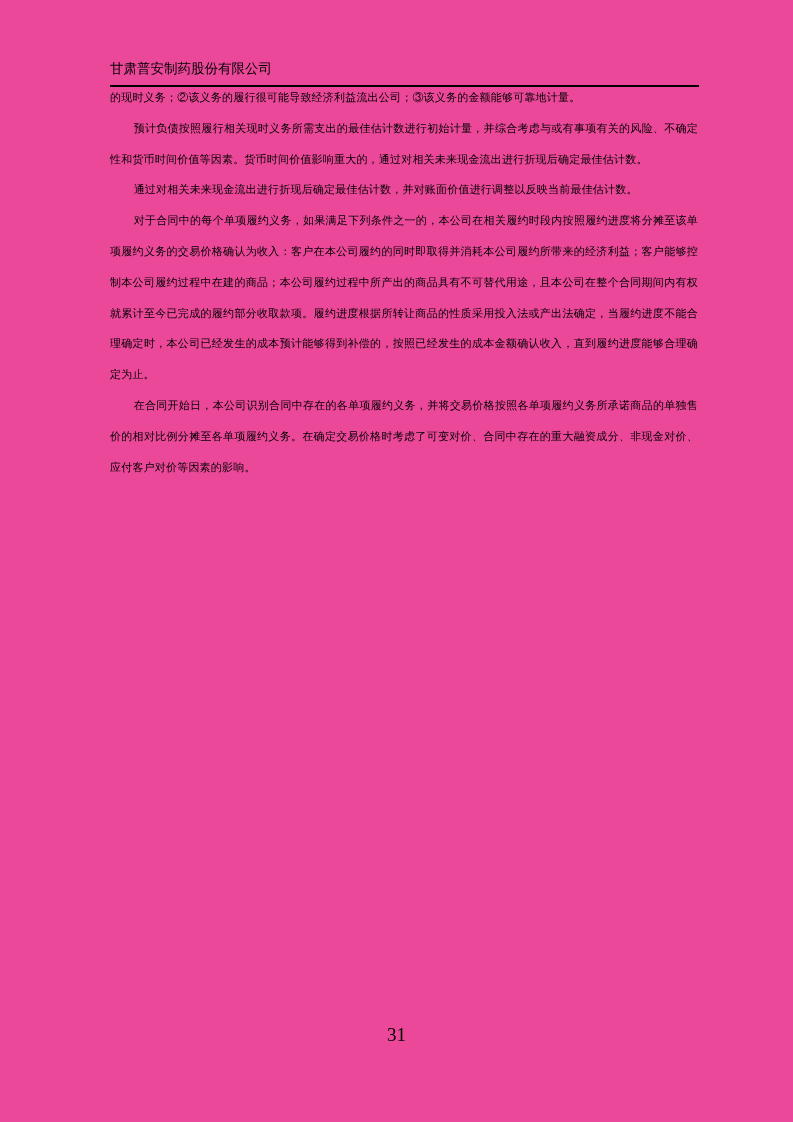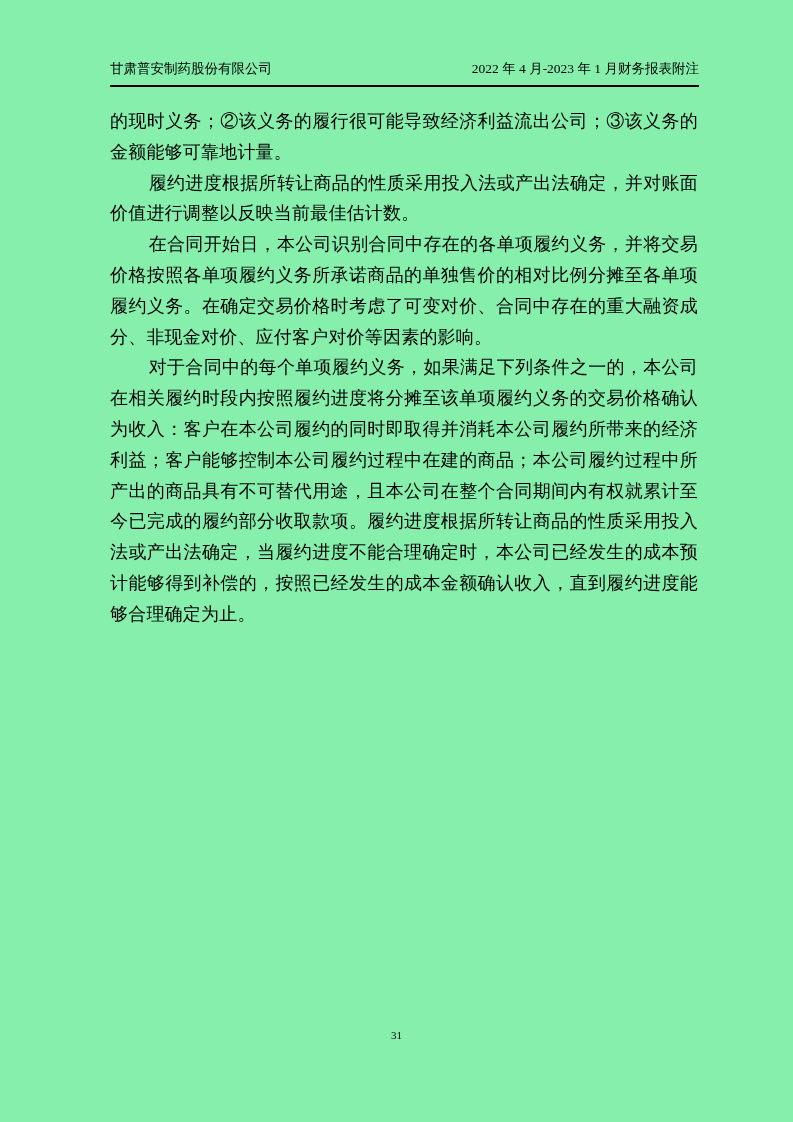--- a/index.html
+++ b/index.html
@@ -11,21 +11,21 @@
     width: 793px;
     height: 1122px;
     position: relative;
     overflow: hidden;
     font-family: "Liberation Serif", "DejaVu Serif", serif;
     color: #000000;
   }
   .page {
     position: absolute;
     inset: 0;
-    background: #86efac;
+    background: #ec4899;
     font-family: Liberation Serif, serif;
   }
   .page-header {
     position: absolute;
     left: 110px;
     right: 94px;
     top: 60px;
   }
   .page-header-row {
     display: flex;
@@ -34,60 +34,60 @@
     font-size: 13.5px;
     padding-bottom: 7px;
     border-bottom: 2px solid #000000;
   }
   .header-company { white-space: nowrap; }
   .header-title   { white-space: nowrap; }
   .doc-body {
     position: absolute;
     left: 110px;
     right: 95px;
-    top: 106px;
-    font-size: 18px;
+    top: 82px;
+    font-size: 11px;
     text-align: justify;
     letter-spacing: 0.2px;
   }
   .doc-body p.para {
     margin: 0;
     line-height: 30.8px;
     text-indent: 2.15em;
   }
   .doc-body p.continuation { text-indent: 0; }
   .doc-body p.sub-heading  { text-indent: 2.15em; }
   .doc-body p.heading {
     font-weight: bold;
     text-indent: 2em;
   }
   .page-footer {
     position: absolute;
     top: 1024px;
     left: 0;
     width: 100%;
     text-align: center;
-    font-size: 11px;
+    font-size: 19px;
     line-height: 22px;
   }
 </style>
 </head>
 <body>
 
 <div class="page">
 
   <div class="page-header">
     <div class="page-header-row">
       <span class="header-company">甘肃普安制药股份有限公司</span>
-      <span class="header-title">2022 年 4 月-2023 年 1 月财务报表附注</span>
     </div>
   </div>
 
   <div class="doc-body">
       <p class="para continuation">的现时义务；②该义务的履行很可能导致经济利益流出公司；③该义务的金额能够可靠地计量。</p>
-      <p class="para body">履约进度根据所转让商品的性质采用投入法或产出法确定，并对账面价值进行调整以反映当前最佳估计数。</p>
+      <p class="para body">预计负债按照履行相关现时义务所需支出的最佳估计数进行初始计量，并综合考虑与或有事项有关的风险、不确定性和货币时间价值等因素。货币时间价值影响重大的，通过对相关未来现金流出进行折现后确定最佳估计数。</p>
+      <p class="para body">通过对相关未来现金流出进行折现后确定最佳估计数，并对账面价值进行调整以反映当前最佳估计数。</p>
+      <p class="para body">对于合同中的每个单项履约义务，如果满足下列条件之一的，本公司在相关履约时段内按照履约进度将分摊至该单项履约义务的交易价格确认为收入：客户在本公司履约的同时即取得并消耗本公司履约所带来的经济利益；客户能够控制本公司履约过程中在建的商品；本公司履约过程中所产出的商品具有不可替代用途，且本公司在整个合同期间内有权就累计至今已完成的履约部分收取款项。履约进度根据所转让商品的性质采用投入法或产出法确定，当履约进度不能合理确定时，本公司已经发生的成本预计能够得到补偿的，按照已经发生的成本金额确认收入，直到履约进度能够合理确定为止。</p>
       <p class="para body">在合同开始日，本公司识别合同中存在的各单项履约义务，并将交易价格按照各单项履约义务所承诺商品的单独售价的相对比例分摊至各单项履约义务。在确定交易价格时考虑了可变对价、合同中存在的重大融资成分、非现金对价、应付客户对价等因素的影响。</p>
-      <p class="para body">对于合同中的每个单项履约义务，如果满足下列条件之一的，本公司在相关履约时段内按照履约进度将分摊至该单项履约义务的交易价格确认为收入：客户在本公司履约的同时即取得并消耗本公司履约所带来的经济利益；客户能够控制本公司履约过程中在建的商品；本公司履约过程中所产出的商品具有不可替代用途，且本公司在整个合同期间内有权就累计至今已完成的履约部分收取款项。履约进度根据所转让商品的性质采用投入法或产出法确定，当履约进度不能合理确定时，本公司已经发生的成本预计能够得到补偿的，按照已经发生的成本金额确认收入，直到履约进度能够合理确定为止。</p>
     </div>
 
   <div class="page-footer">31</div>
 
 </div>
 
 </body></html>

